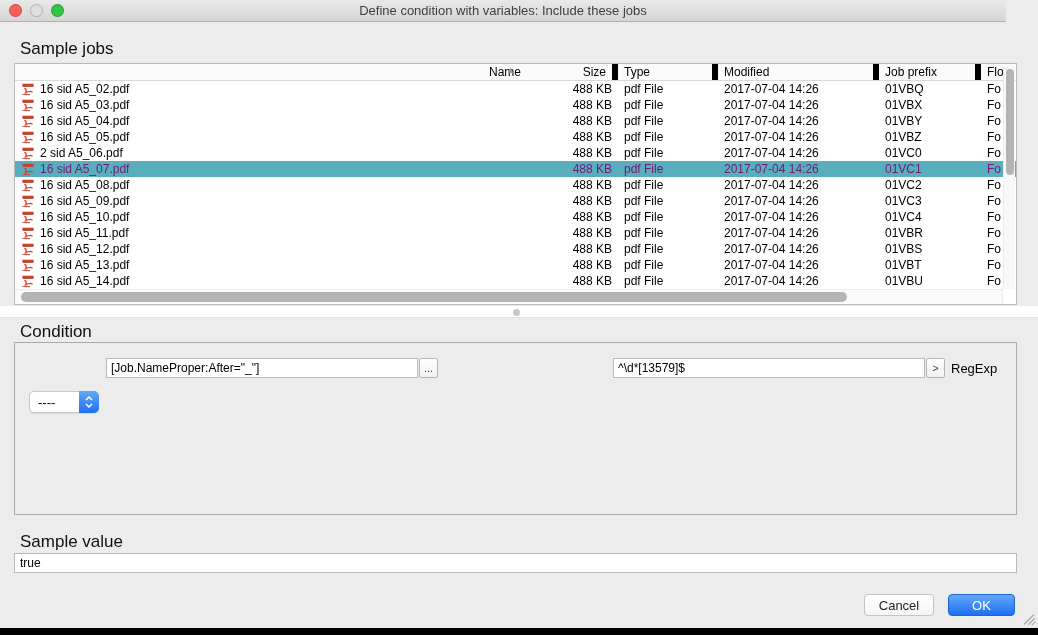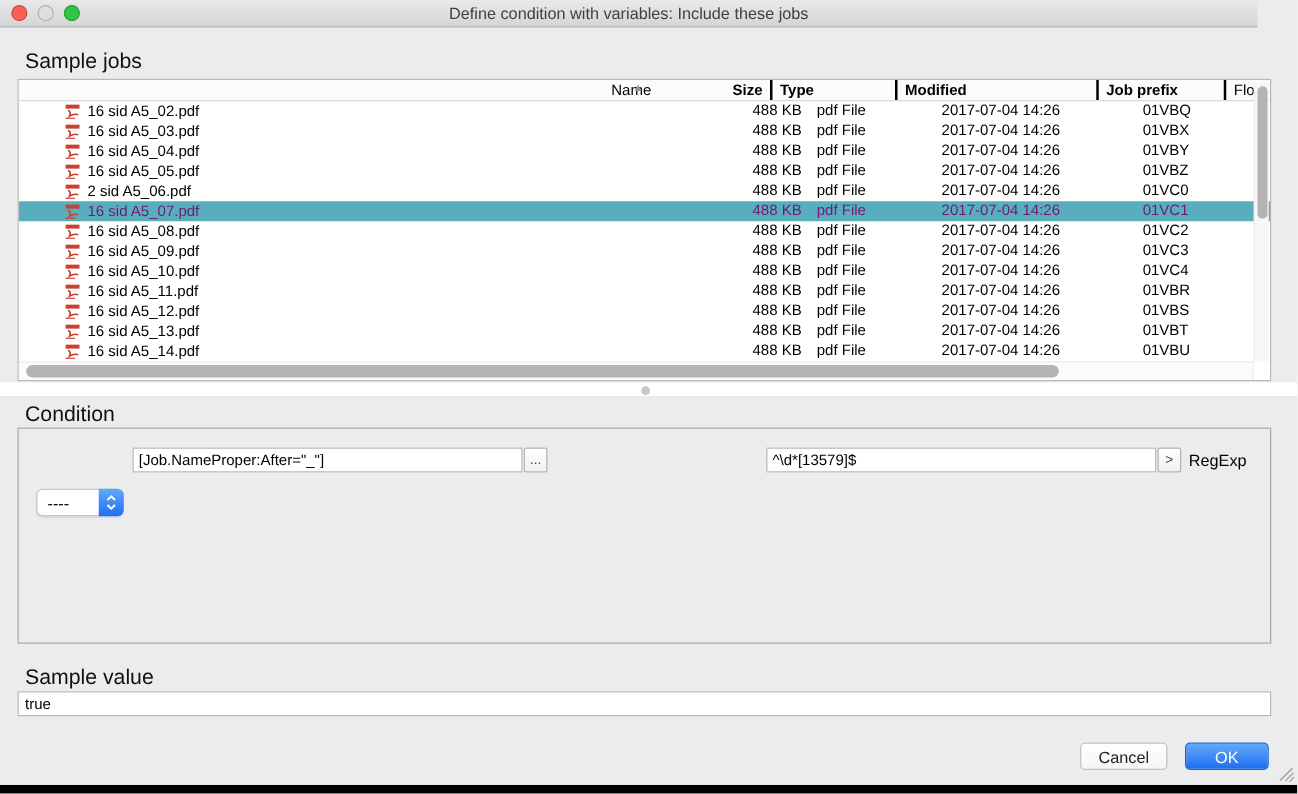--- a/index.html
+++ b/index.html
@@ -19,31 +19,31 @@
 
   
   .sec-label { position:absolute; left:20px; font-size:17px; color:#111; }
 
   
   .table { position:absolute; left:14px; top:63px; width:1003px; height:242px;
     background:#fff; border:1px solid #b9b9b9; overflow:hidden; }
   .thead { display:flex; height:17px; background:#fbfbfb; border-bottom:1px solid #d9d9d9;
     font-size:12px; color:#000; }
   .th { display:flex; align-items:center; padding-left:6px; overflow:hidden; white-space:nowrap; }
-  .th.sep { border-right:2px solid #000000;font-weight:bold; }
+  .th.sep { border-right:6px solid #000000; }
   .th-name { width:506px; justify-content:flex-end; position:relative; }
   .th-size { width:97px; justify-content:flex-end; padding-right:6px; }
   .th-type { width:100px; }
   .th-modified { width:161px; }
   .th-jobprefix { width:102px; }
   .th-flow { flex:1; }
   .sort-arrow { position:absolute; right:6px; top:1px; font-size:9px; color:#979797; }
 
   .tbody { height:208px; overflow:hidden; }
-  .trow { display:flex; height:16px; font-size:12px; color:#000; cursor:default;padding-left:30px; }
+  .trow { display:flex; height:16px; font-size:12px; color:#000; align-items:center; cursor:default; }
   .trow.selected { background:var(--selection); color:#701a75; }
   .td { overflow:hidden; white-space:nowrap; padding-left:6px; }
   .td-name { width:506px; display:flex; align-items:center; gap:5px; }
   .td-size { width:97px; text-align:right; padding-right:6px; padding-left:0; }
   .td-type { width:100px; }
   .td-modified { width:161px; }
   .td-jobprefix { width:102px; }
   .td-flow { flex:1; }
   .pdf-icon { flex:0 0 auto; margin-left:1px; }
   .pi-fill { fill:var(--pdf-icon); }

